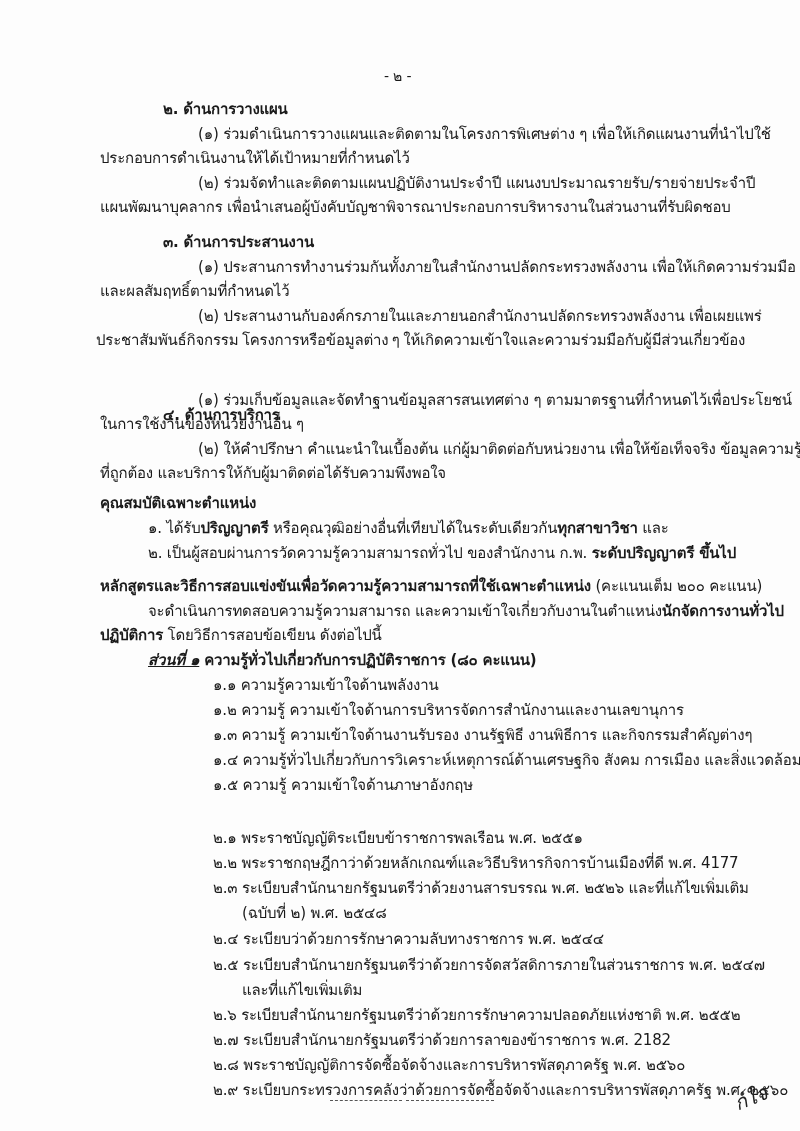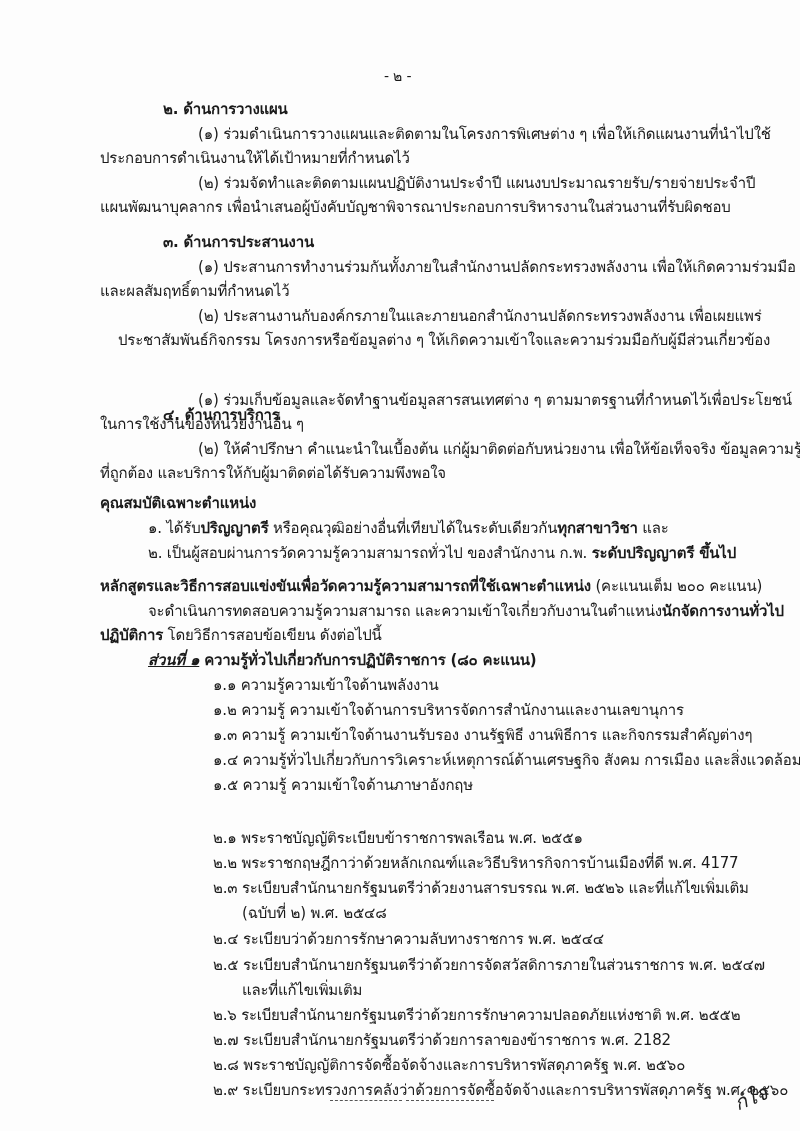--- a/index.html
+++ b/index.html
@@ -24,21 +24,21 @@
   <div class="ln b" style="left:163px;top:99px;">๒. ด้านการวางแผน</div>
   <div class="ln" style="left:198px;top:124px;">(๑) ร่วมดำเนินการวางแผนและติดตามในโครงการพิเศษต่าง ๆ เพื่อให้เกิดแผนงานที่นำไปใช้</div>
   <div class="ln" style="left:100px;top:148px;">ประกอบการดำเนินงานให้ได้เป้าหมายที่กำหนดไว้</div>
   <div class="ln" style="left:198px;top:173px;">(๒) ร่วมจัดทำและติดตามแผนปฏิบัติงานประจำปี  แผนงบประมาณรายรับ/รายจ่ายประจำปี</div>
   <div class="ln" style="left:100px;top:197px;">แผนพัฒนาบุคลากร เพื่อนำเสนอผู้บังคับบัญชาพิจารณาประกอบการบริหารงานในส่วนงานที่รับผิดชอบ</div>
 
   <div class="ln b" style="left:163px;top:232px;text-align:right;">๓. ด้านการประสานงาน</div>
   <div class="ln" style="left:198px;top:257px;">(๑) ประสานการทำงานร่วมกันทั้งภายในสำนักงานปลัดกระทรวงพลังงาน เพื่อให้เกิดความร่วมมือ</div>
   <div class="ln" style="left:100px;top:281px;">และผลสัมฤทธิ์ตามที่กำหนดไว้</div>
   <div class="ln" style="left:198px;top:306px;">(๒) ประสานงานกับองค์กรภายในและภายนอกสำนักงานปลัดกระทรวงพลังงาน  เพื่อเผยแพร่</div>
-  <div class="ln" style="left:118px;top:330px;">ประชาสัมพันธ์กิจกรรม โครงการหรือข้อมูลต่าง ๆ ให้เกิดความเข้าใจและความร่วมมือกับผู้มีส่วนเกี่ยวข้อง</div>
+  <div class="ln" style="left:96px;top:330px;font-family:Liberation Serif, serif;">ประชาสัมพันธ์กิจกรรม โครงการหรือข้อมูลต่าง ๆ ให้เกิดความเข้าใจและความร่วมมือกับผู้มีส่วนเกี่ยวข้อง</div>
 
   <div class="ln b" style="left:163px;top:365px;margin-top:40px;">๔. ด้านการบริการ</div>
   <div class="ln" style="left:198px;top:390px;">(๑) ร่วมเก็บข้อมูลและจัดทำฐานข้อมูลสารสนเทศต่าง ๆ ตามมาตรฐานที่กำหนดไว้เพื่อประโยชน์</div>
   <div class="ln" style="left:100px;top:414px;">ในการใช้งานของหน่วยงานอื่น ๆ</div>
   <div class="ln" style="left:198px;top:439px;">(๒) ให้คำปรึกษา คำแนะนำในเบื้องต้น แก่ผู้มาติดต่อกับหน่วยงาน เพื่อให้ข้อเท็จจริง ข้อมูลความรู้</div>
   <div class="ln" style="left:100px;top:463px;">ที่ถูกต้อง และบริการให้กับผู้มาติดต่อได้รับความพึงพอใจ</div>
 
   <div class="ln b" style="left:100px;top:493px;">คุณสมบัติเฉพาะตำแหน่ง</div>
   <div class="ln" style="left:148px;top:518px;">
     <span>๑. ได้รับ</span><span class="b">ปริญญาตรี</span><span> หรือคุณวุฒิอย่างอื่นที่เทียบได้ในระดับเดียวกัน</span><span class="b">ทุกสาขาวิชา</span><span>  และ</span>

